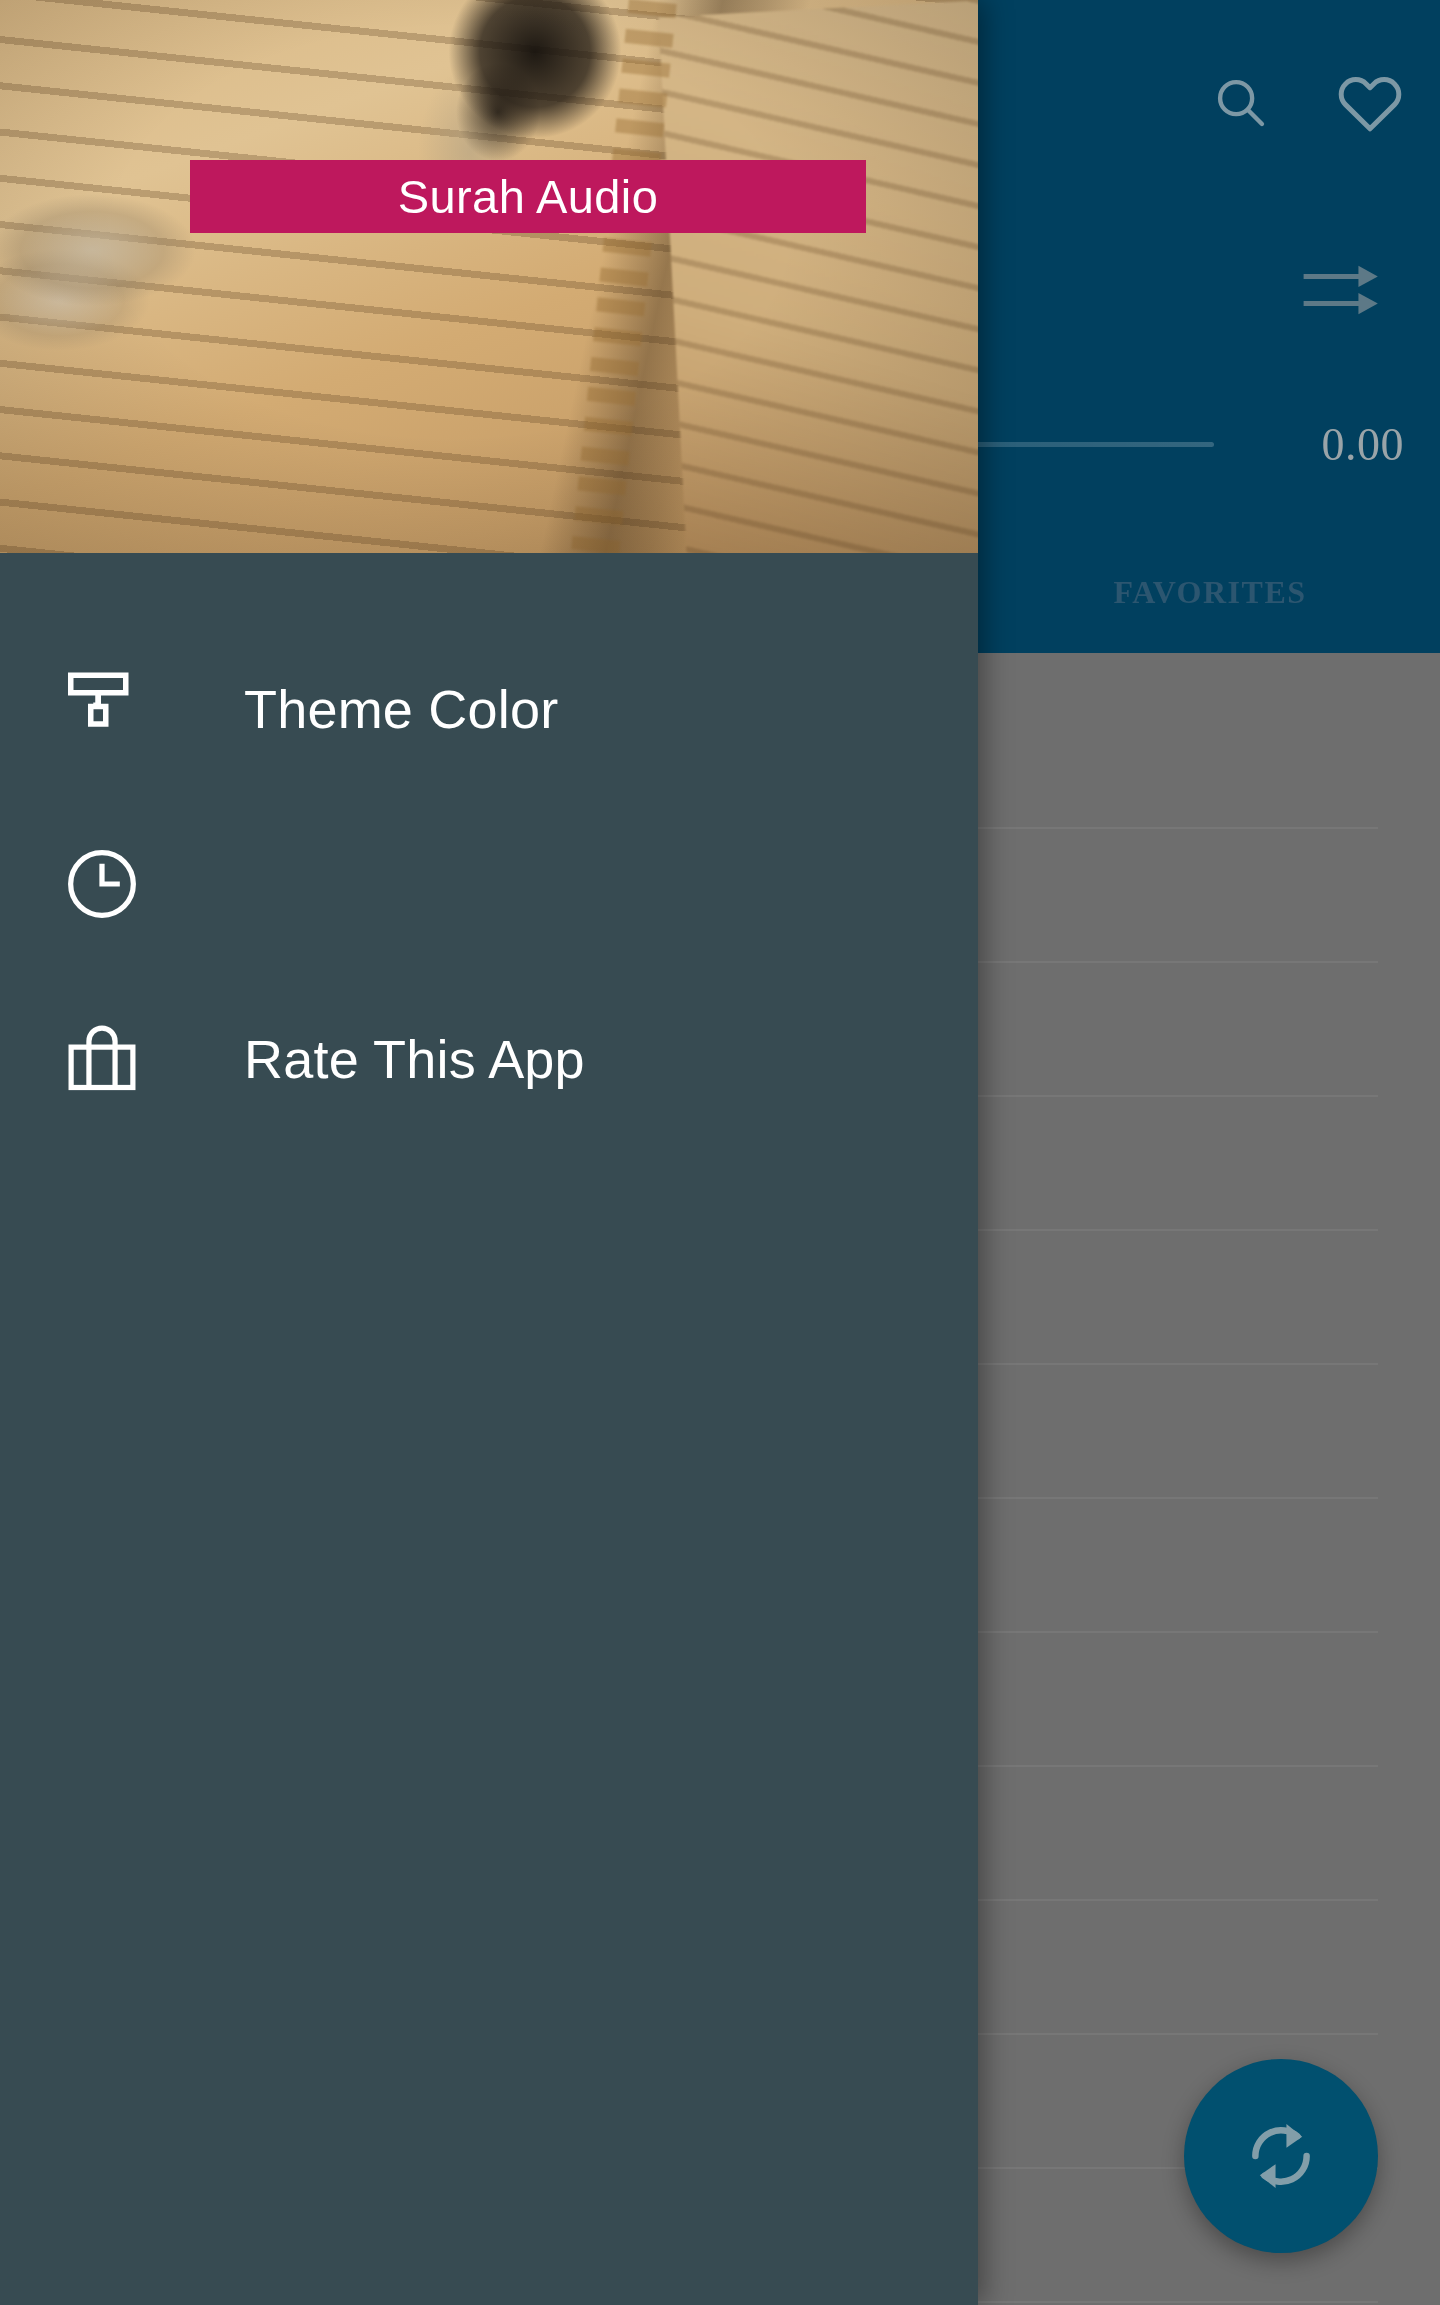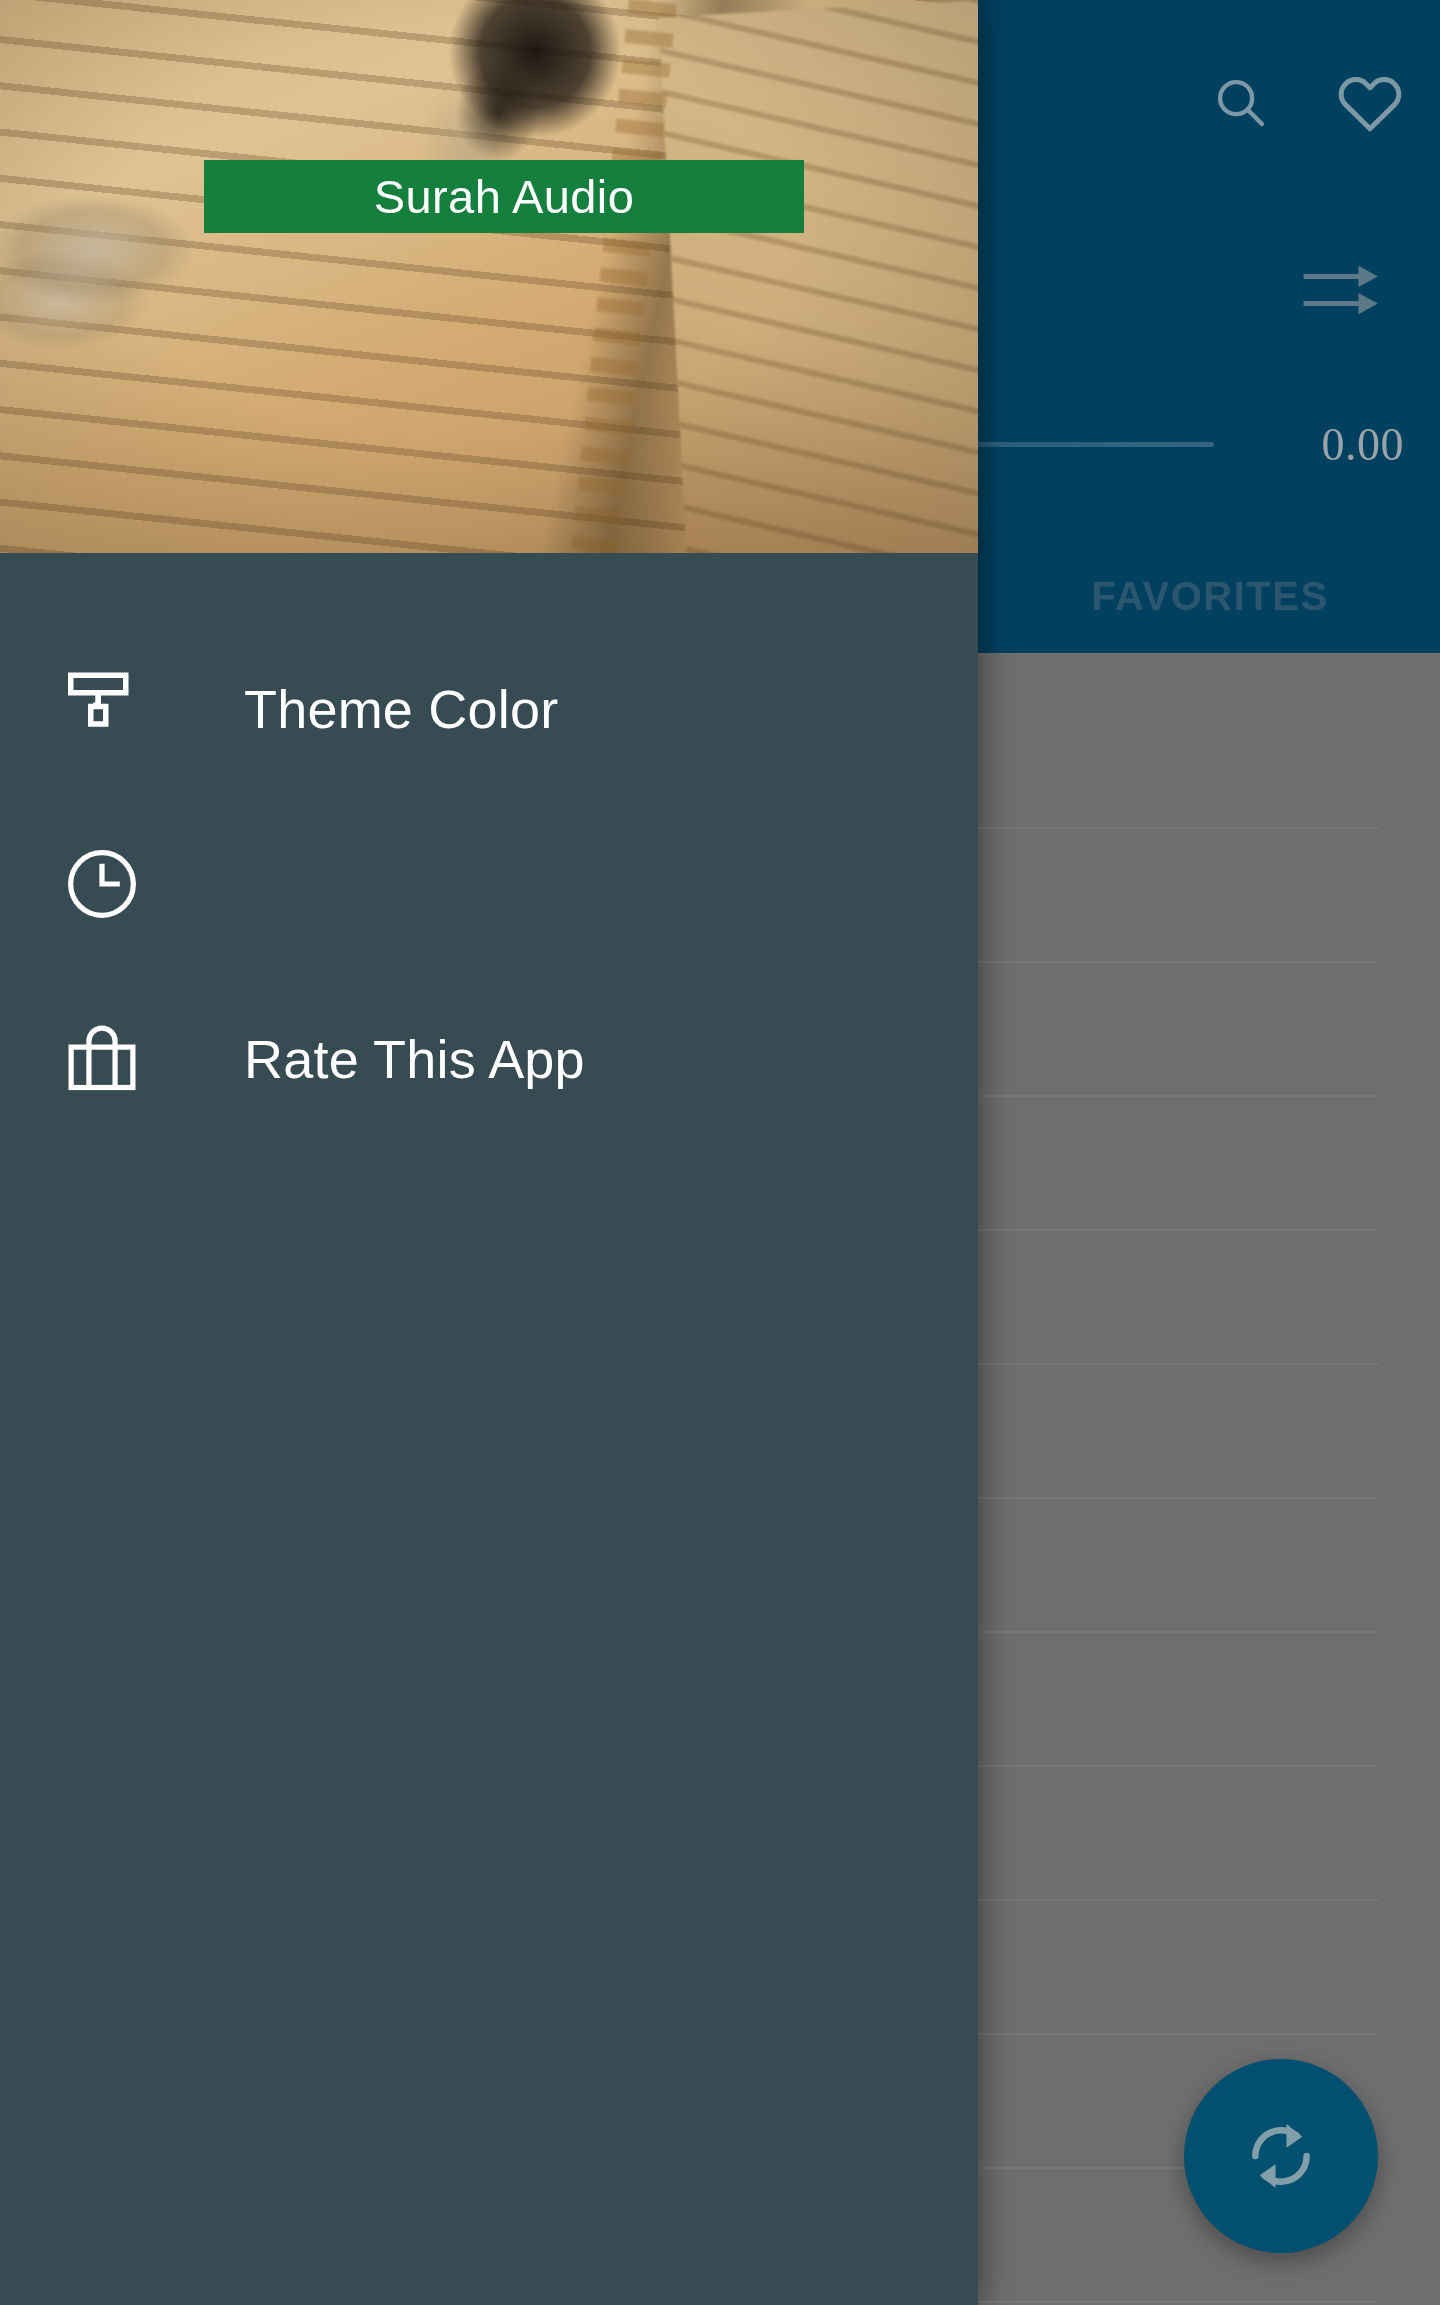--- a/index.html
+++ b/index.html
@@ -85,26 +85,27 @@
 
   .tabbar {
     position: absolute;
     left: 0; right: 0;
     top: 540px;
     height: 113px;
     display: flex;
     align-items: flex-start;
   }
   .tab {
-    font-size: 40px;
+    font-size: 32px;
     font-weight: bold;
     letter-spacing: 1.5px;
     padding-top: 34px;
     text-align: center;
     white-space: nowrap;
+    font-family: Liberation Serif, serif;
   }
   .tab-1 {
     width: 980px;
     color: rgba(255,255,255,.70);
     text-align: right;
     padding-right: 20px;
     overflow: hidden;
   }
   .tab-2 {
     flex: 1;
@@ -216,27 +217,26 @@
   .photo-vignette {
     position: absolute;
     inset: 0;
     background: radial-gradient(ellipse at 46% 42%, rgba(0,0,0,0) 45%, rgba(30,18,6,.22) 100%);
   }
 
   .title-banner {
     position: absolute;
     left: 190px;
     top: 160px;
-    width: 600px;
+    width: 676px;
     height: 73px;
-    background: #15803d;
+    background: #be185d;
     display: flex;
     align-items: center;
     justify-content: center;
-    margin-left: 14px;
   }
   .title-banner span {
     color: #ffffff;
     font-size: 47px;
     letter-spacing: .4px;
   }
 
   .drawer-menu {
     padding-top: 68px;
   }

